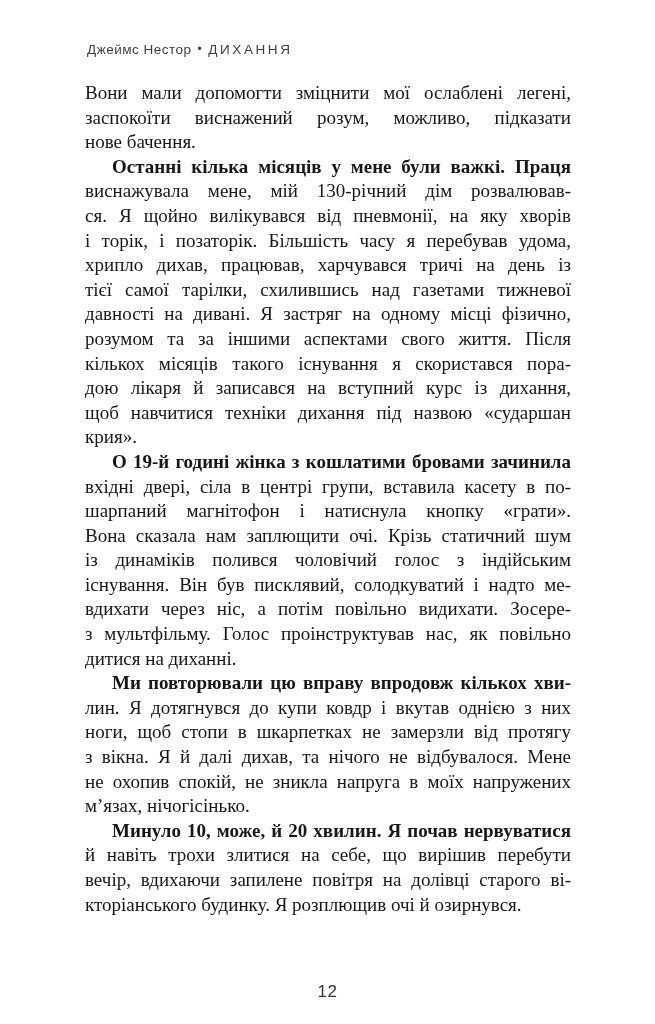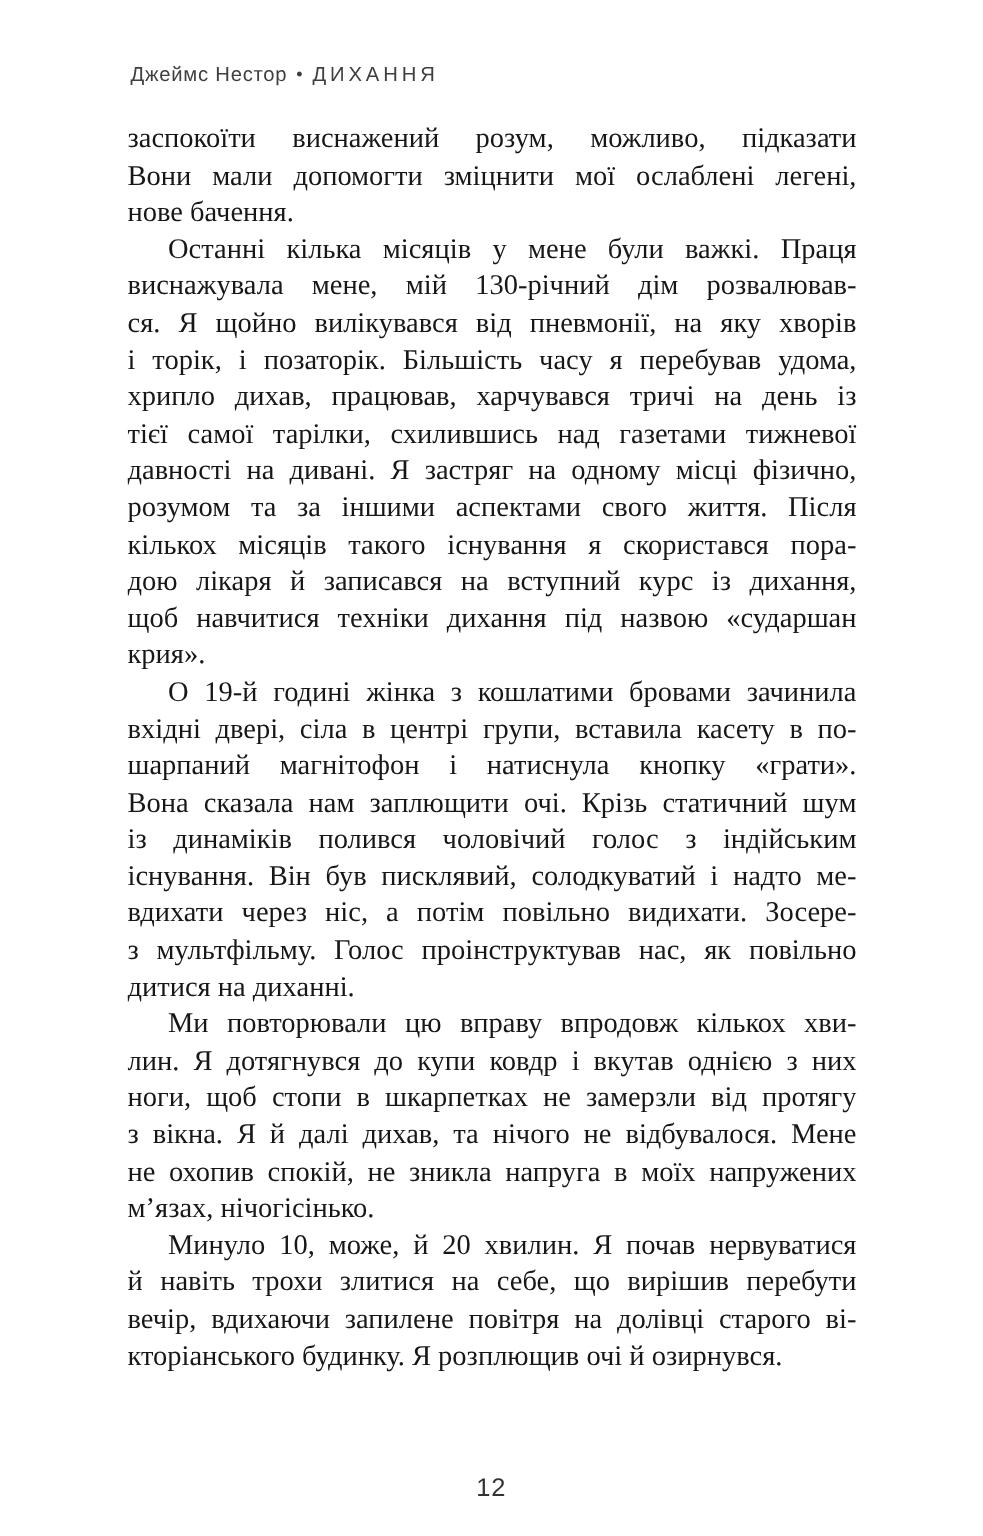--- a/index.html
+++ b/index.html
@@ -52,20 +52,21 @@
     overflow: hidden;
     white-space: nowrap;
   }
   .line.last {
     text-align: left;
     text-align-last: left;
     word-spacing: normal;
   }
   .line.indent {
     text-indent: 27px;
+    font-weight: bold;
   }
   .page-footer {
     position: absolute;
     left: 0;
     top: 963px;
     width: 655px;
     text-align: center;
     margin-top: 19px;
   }
   .page-number {
@@ -79,22 +80,22 @@
 <body>
 
 <div class="page">
 
   <div class="running-header">
     <span>Джеймс Нестор</span><span class="sep">•</span><span class="title-part">ДИХАННЯ</span>
   </div>
 
   <div class="body-text">
       <div class="paragraph">
+        <div class="line">Вони мали допомогти зміцнити мої ослаблені легені,</div>
         <div class="line">заспокоїти виснажений розум, можливо, підказати</div>
-        <div class="line">Вони мали допомогти зміцнити мої ослаблені легені,</div>
         <div class="line last">нове бачення.</div>
       </div>
       <div class="paragraph">
         <div class="line indent">Останні кілька місяців у мене були важкі. Праця</div>
         <div class="line">виснажувала мене, мій 130-річний дім розвалював-</div>
         <div class="line">ся. Я щойно вилікувався від пневмонії, на яку хворів</div>
         <div class="line">і торік, і позаторік. Більшість часу я перебував удома,</div>
         <div class="line">хрипло дихав, працював, харчувався тричі на день із</div>
         <div class="line">тієї самої тарілки, схилившись над газетами тижневої</div>
         <div class="line">давності на дивані. Я застряг на одному місці фізично,</div>

